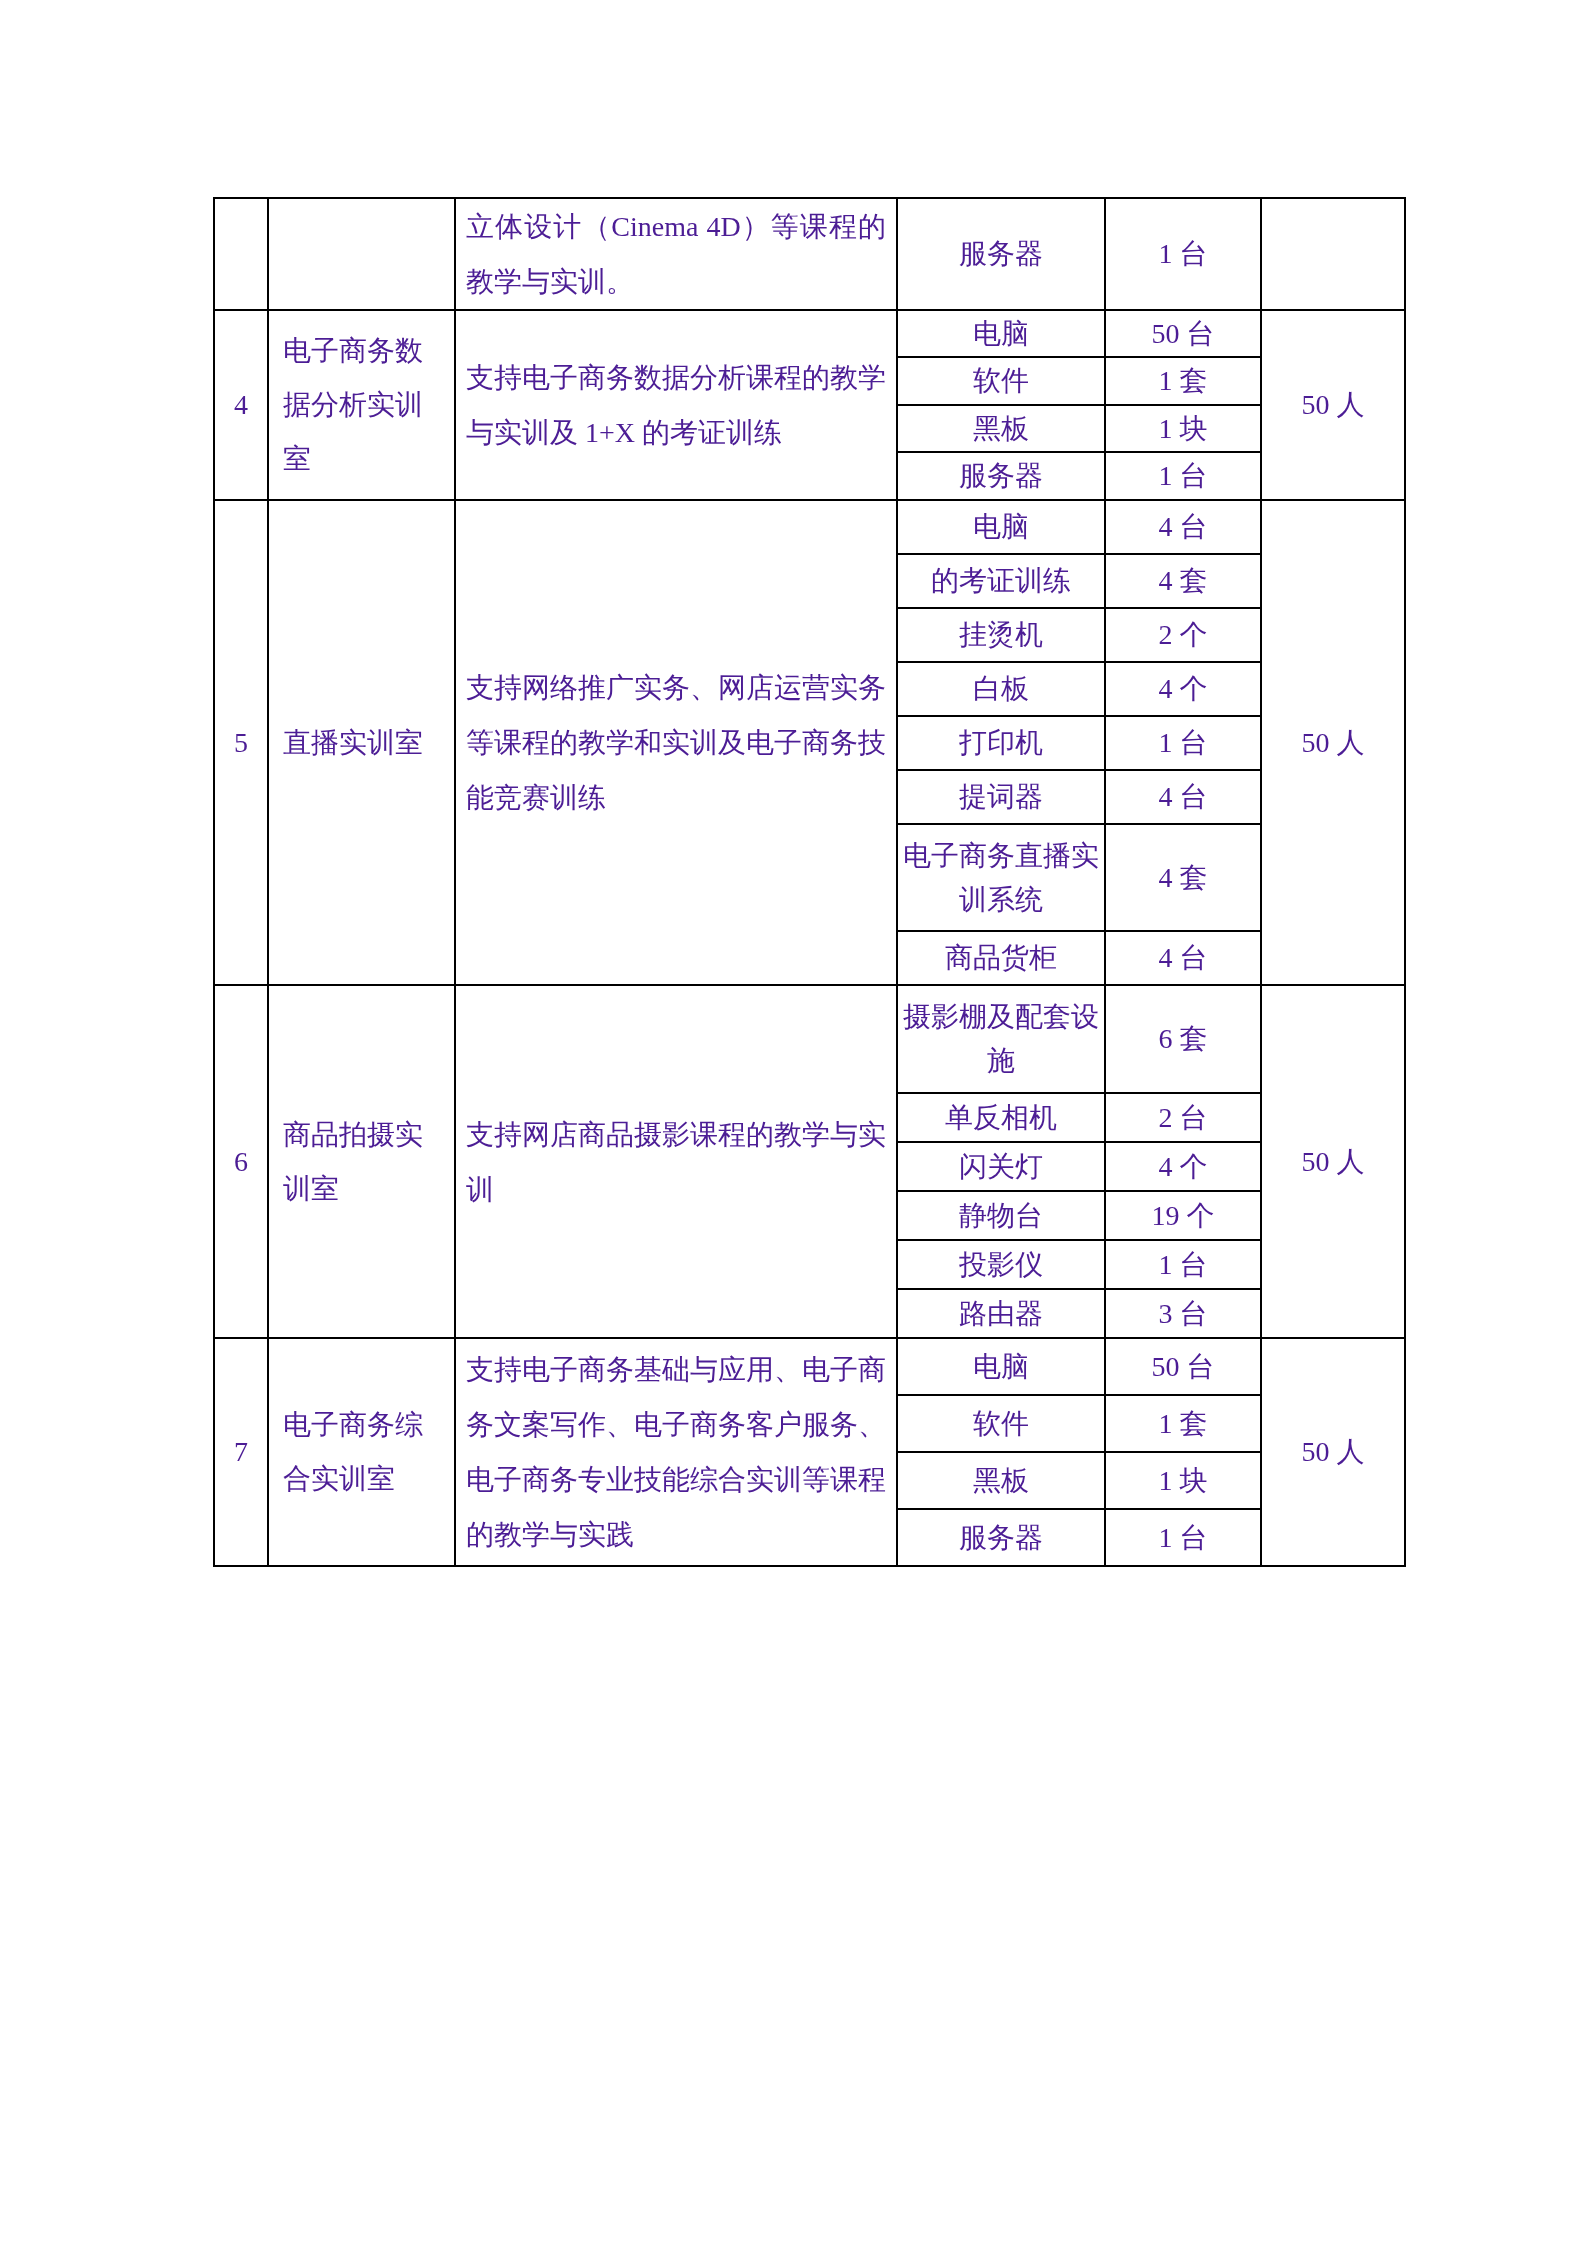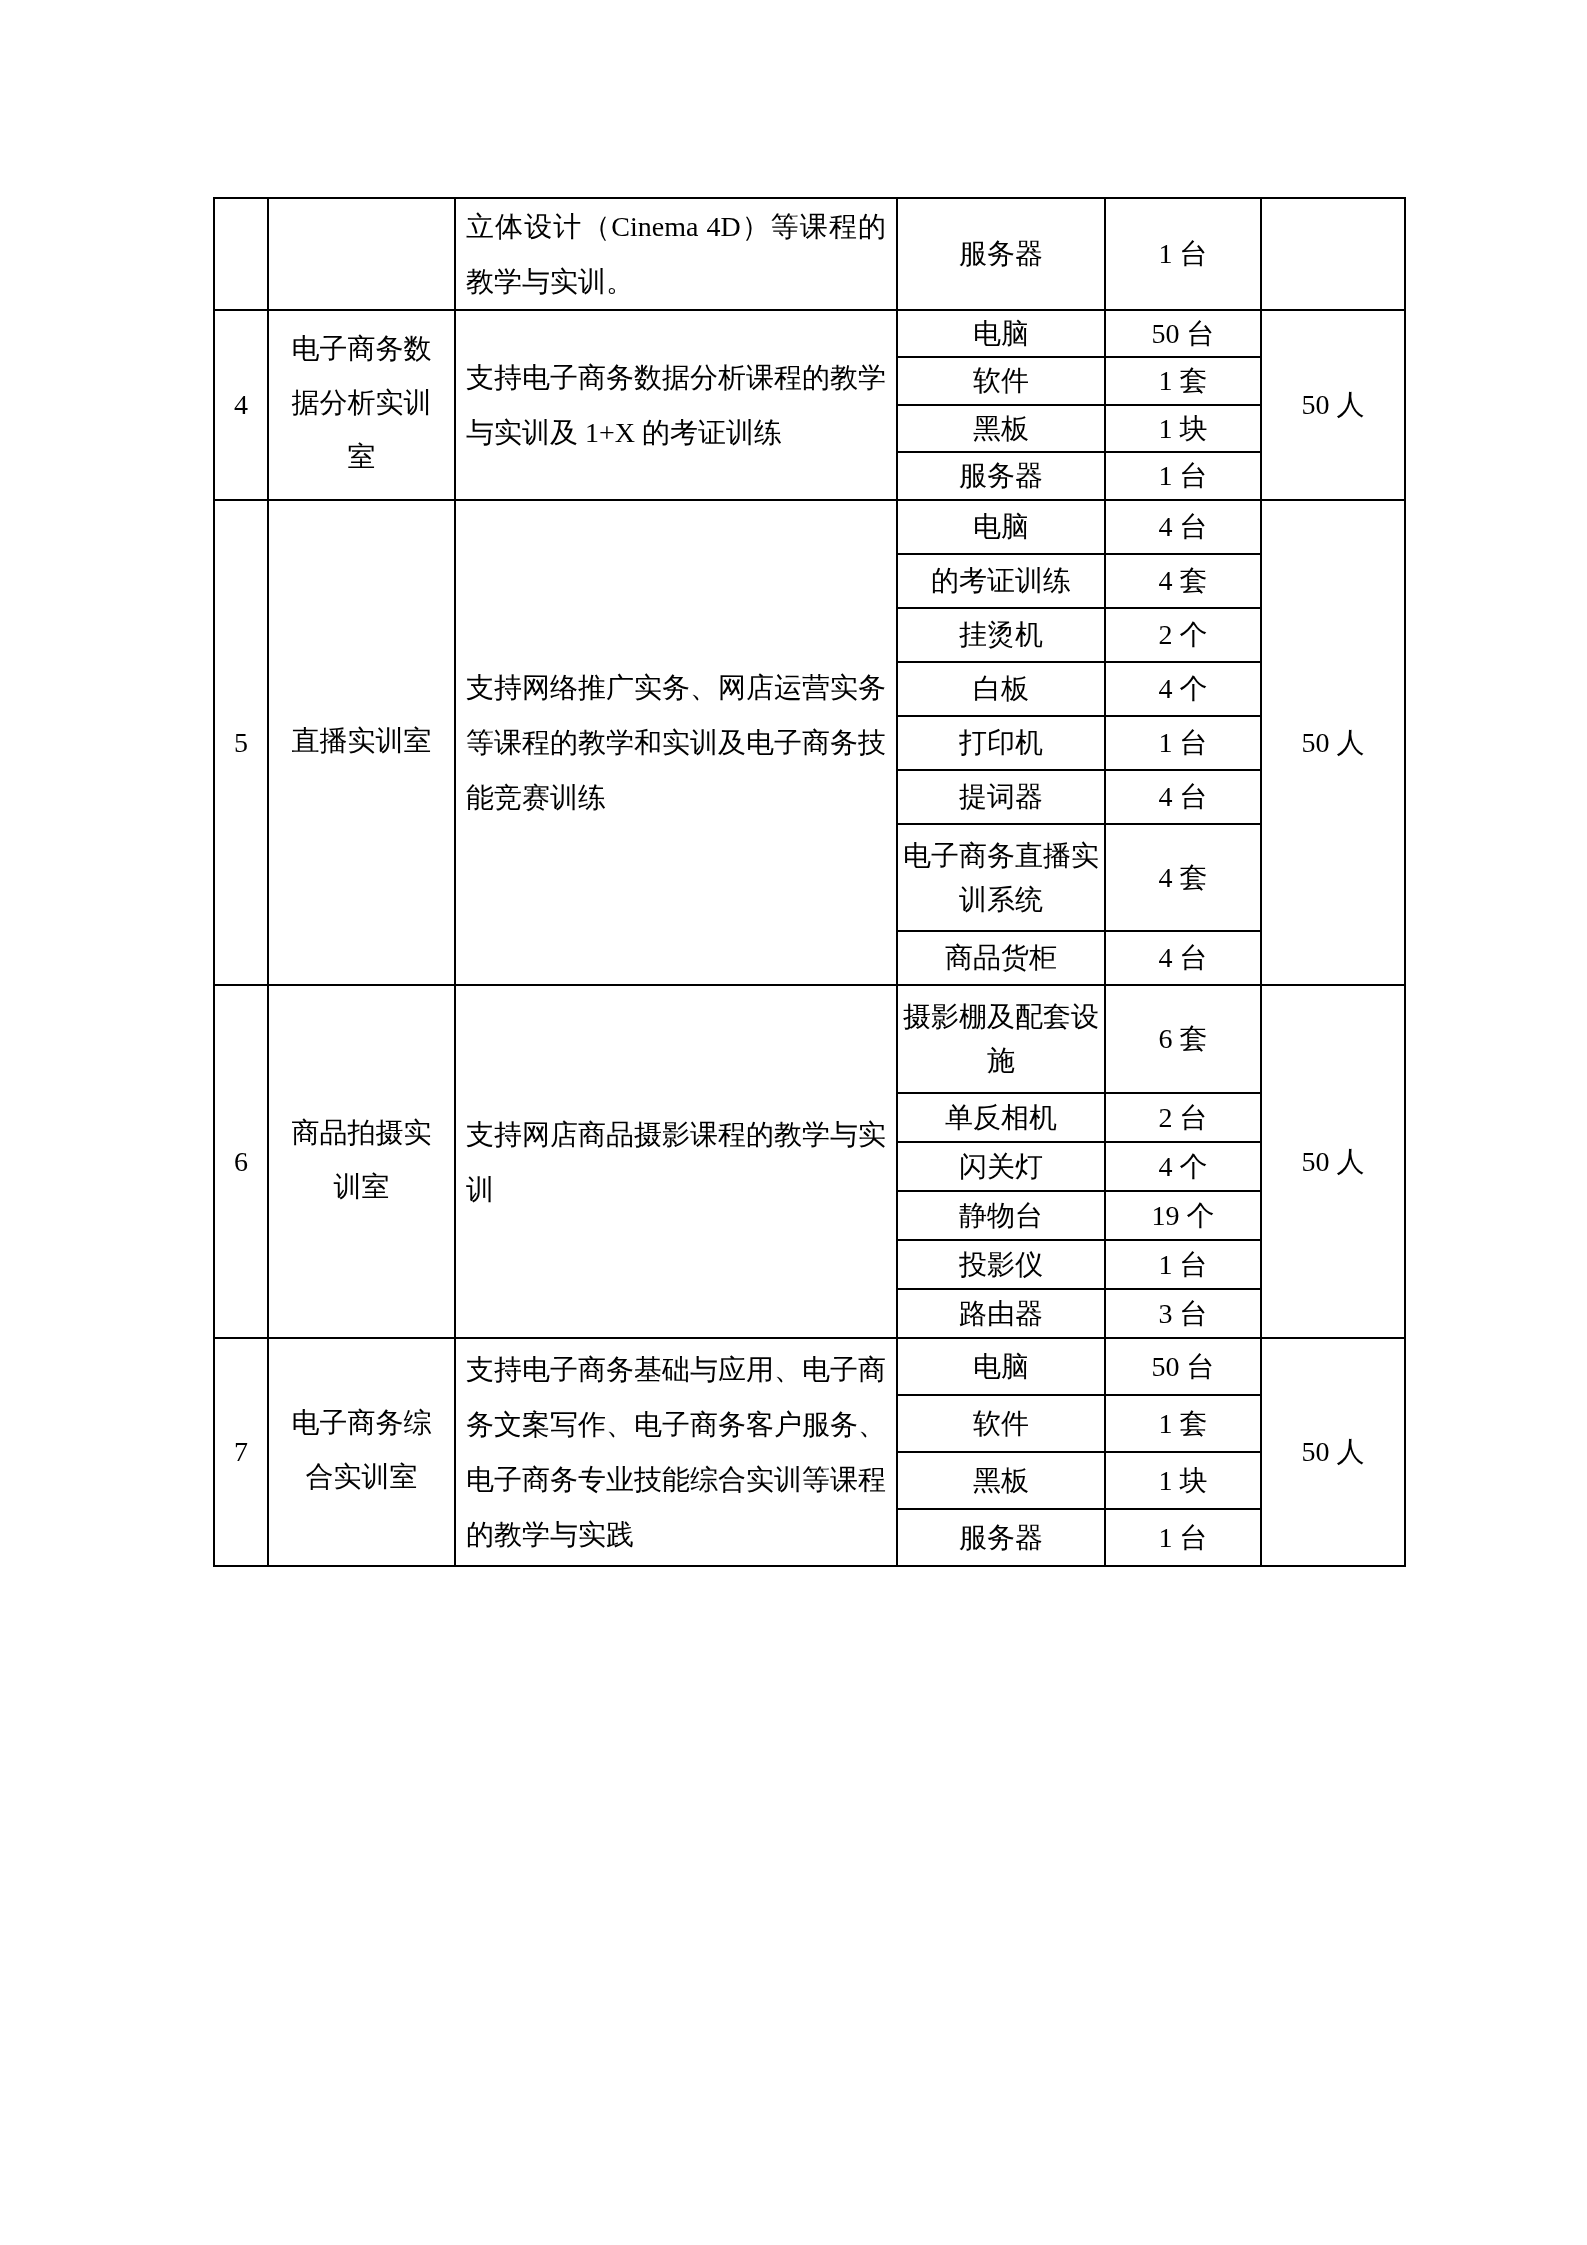--- a/index.html
+++ b/index.html
@@ -2,45 +2,44 @@
 <html><head>
 <meta charset="utf-8">
 <style>
   html,body{margin:0;padding:0;background:#ffffff;}
   .page{
     position:relative;
     width:1587px;
     height:2245px;
     background:#ffffff;
     font-family:"Liberation Serif","DejaVu Serif",serif;
-    color:#000000;
+    color:#4c1d95;
     overflow:hidden;
   }
   table.facilities{
     position:absolute;
     left:213px;
     top:197px;
     width:1191px;
     border-collapse:collapse;
     table-layout:fixed;
   }
   table.facilities td{
     border:2px solid #000000;
     text-align:center;
     vertical-align:middle;
     font-size:28px;
     line-height:44px;
     padding:0;
     overflow:hidden;
   }
   table.facilities td.room{
-    text-align:center;
+    text-align:left;
     padding:0 14px;
     line-height:54px;
-    font-family:Liberation Mono, monospace;
   }
   table.facilities td.desc{
     text-align:justify;
     text-align-last:left;
     padding:0 10px;
     line-height:55px;
   }
   .section{
     position:absolute;
     left:196px;

